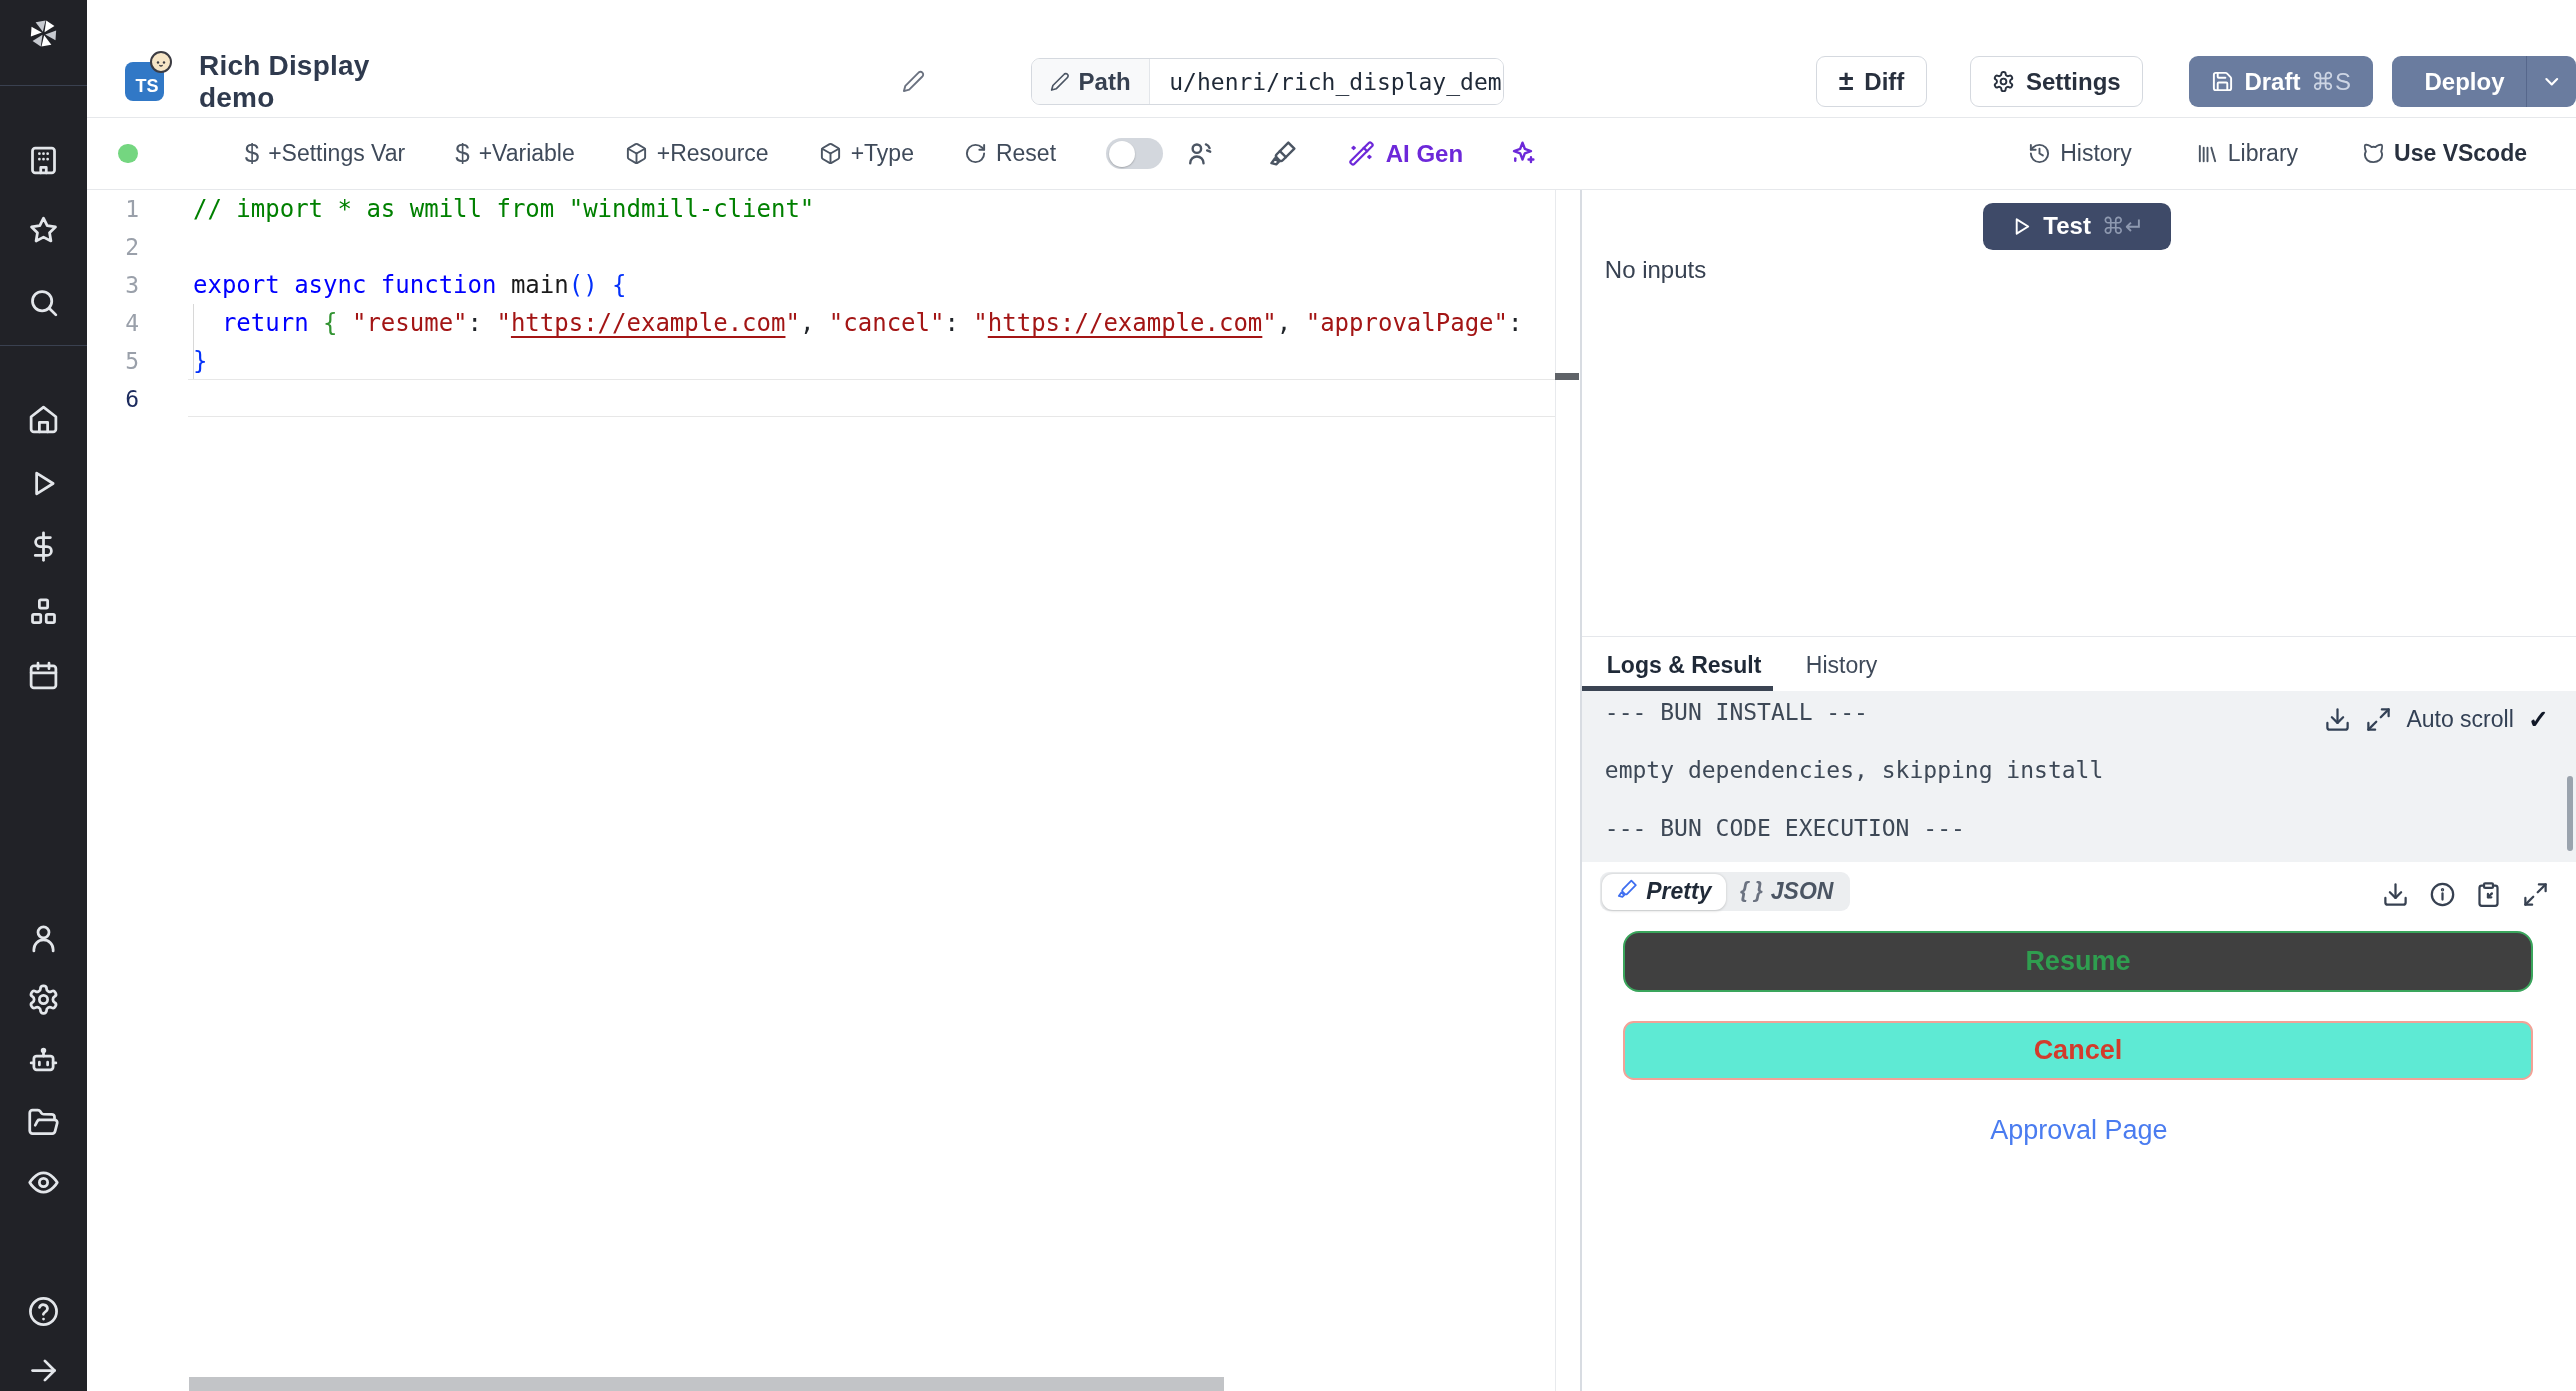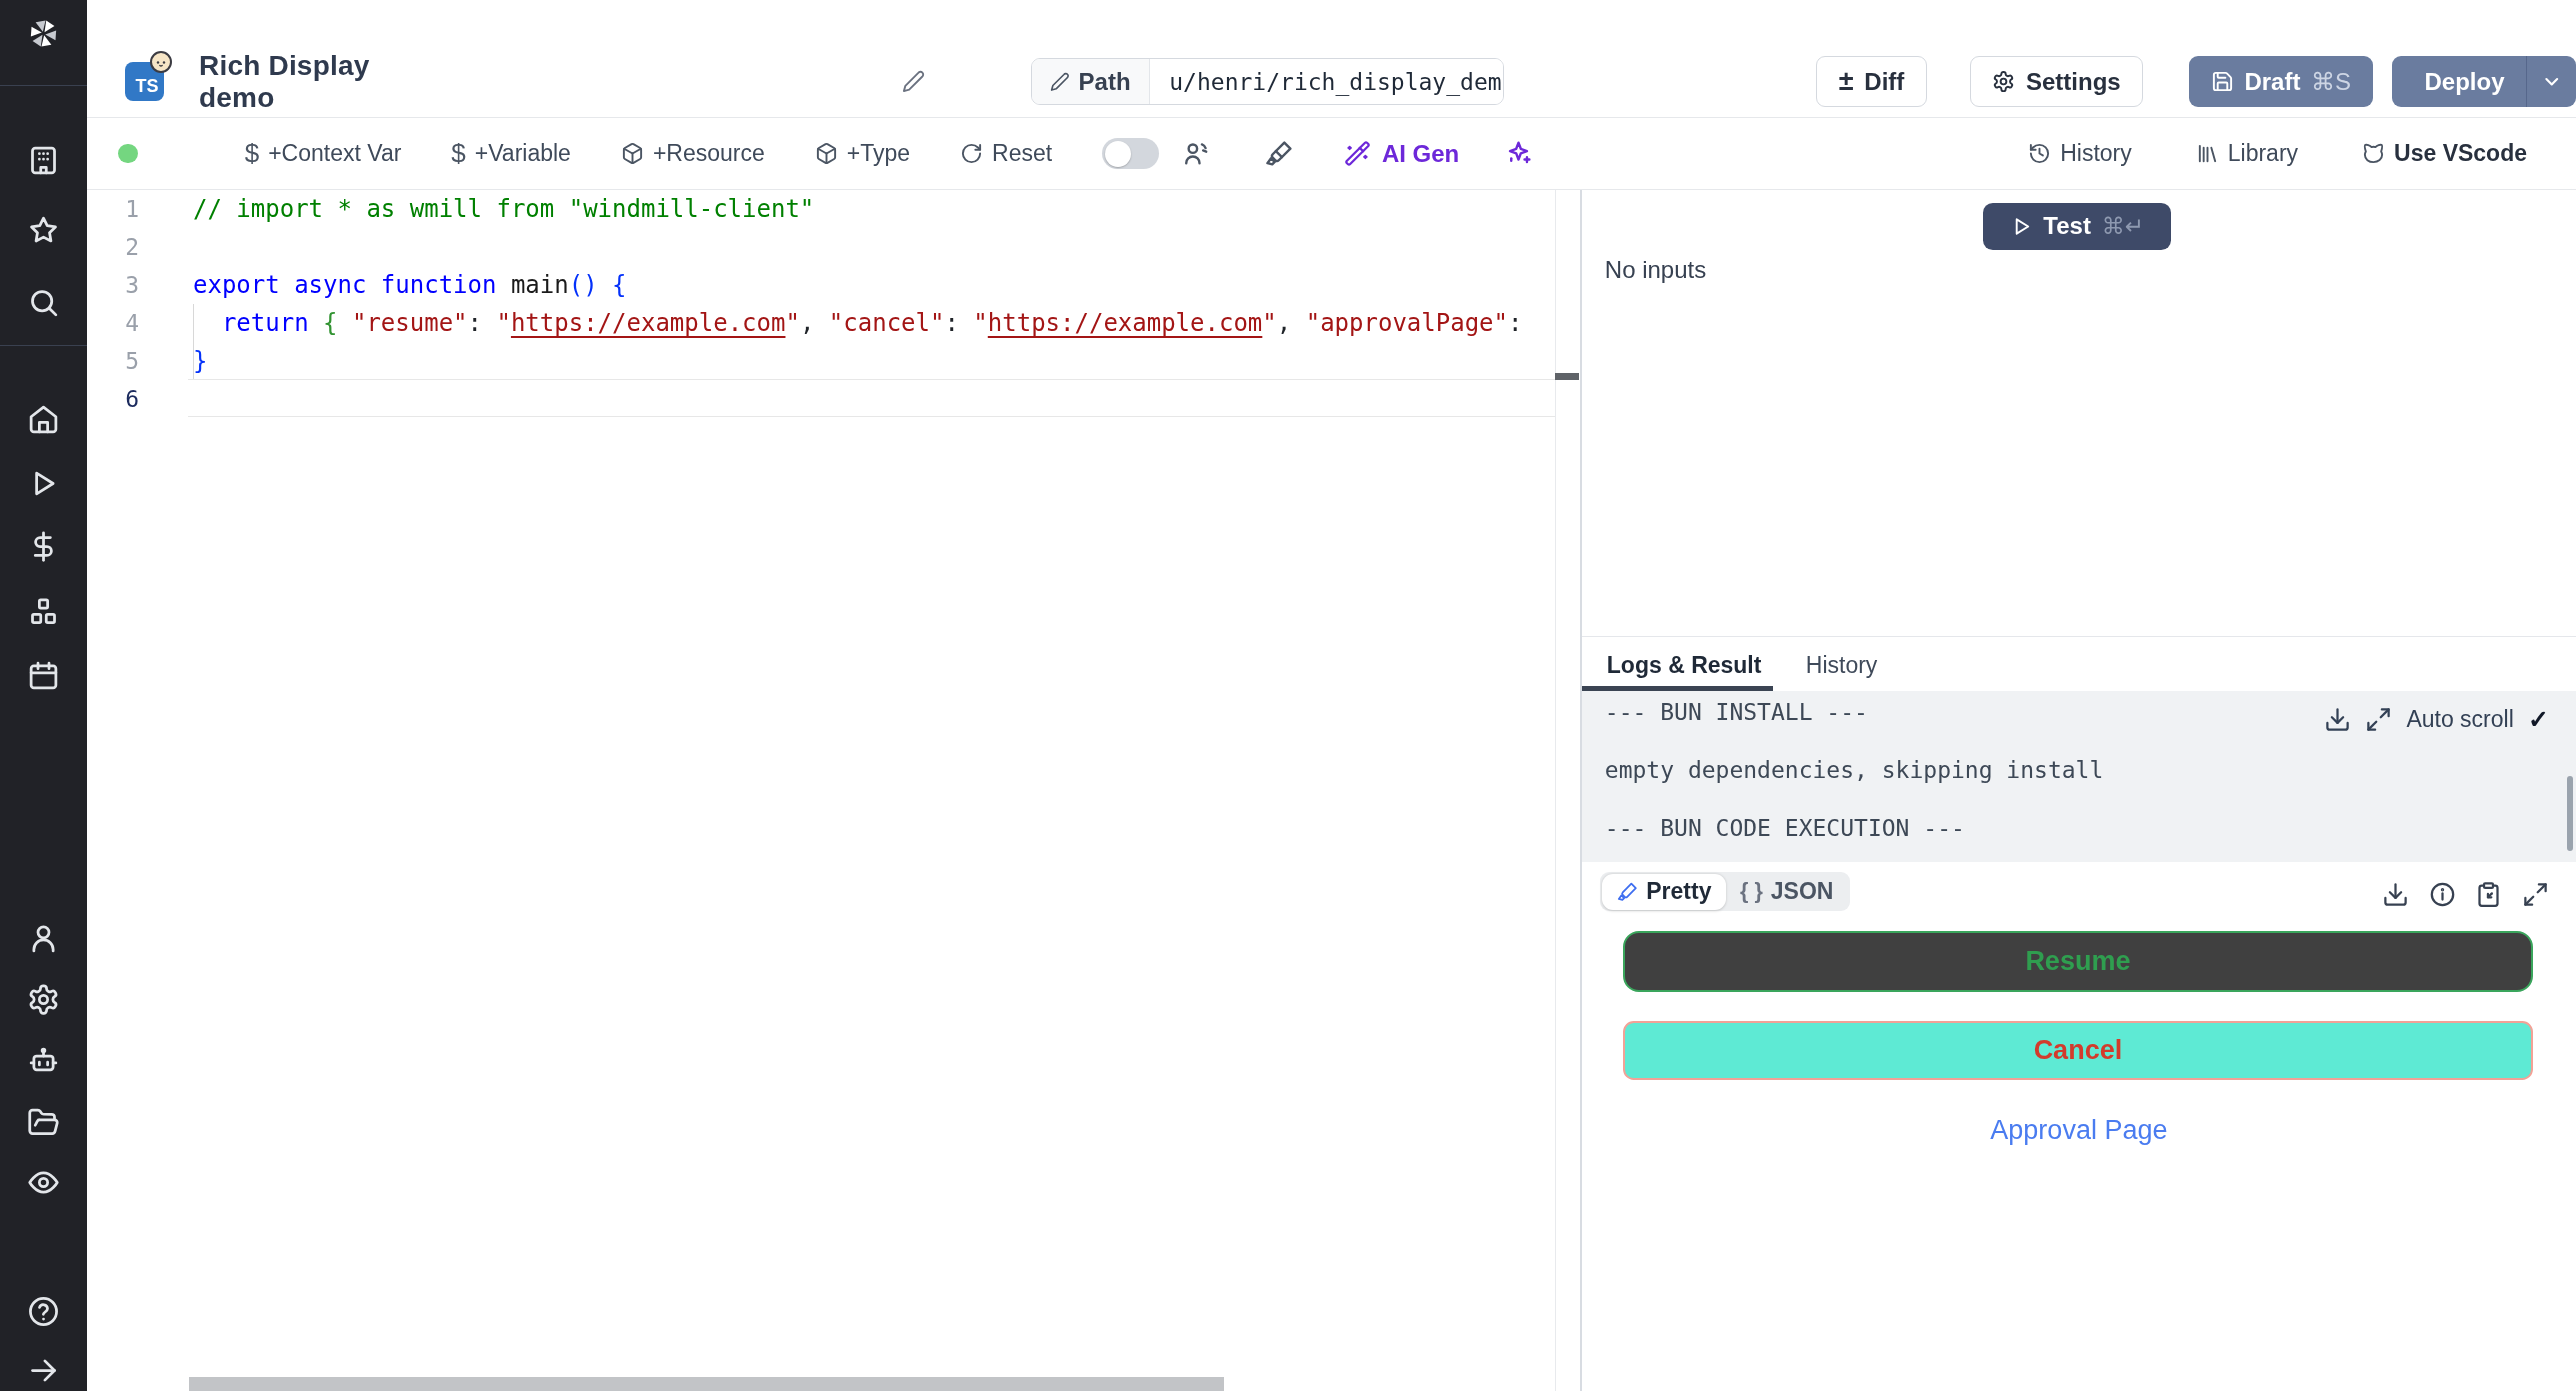--- a/index.html
+++ b/index.html
@@ -103,22 +103,22 @@
           padding:7.2px 0 0 23px; font-family:"DejaVu Sans Mono", monospace; font-size:23px;
           line-height:29px; color:#3d4856; white-space:pre; overflow:hidden; }
   .logs-controls { position:absolute; top:515px; right:27px; display:flex; align-items:center; gap:14.3px;
                    color:#334155; }
   .logs-controls svg { width:27px; height:27px; cursor:pointer; }
   .auto-scroll-label { font-size:23px; }
   .check { font-size:25px; font-weight:700; color:#111827; }
   .logs-thumb { position:absolute; right:2.7px; top:586px; width:6.3px; height:75px; background:#9aa3ad; border-radius:3.6px; }
   .view-toggle { position:absolute; top:682px; left:18px; height:39px; background:#eceef0; border-radius:9px;
                  display:flex; align-items:center; padding:2.7px; }
-  .seg { display:flex; align-items:center; gap:8px; padding:4.5px 14.3px; border-radius:11px; cursor:pointer;
-         font-size:23px; font-weight:600; }
+  .seg { display:flex; align-items:flex-start; gap:8px; padding:4.5px 14.3px; border-radius:11px; cursor:pointer;
+         font-size:23px; font-weight:600;font-style:italic; }
   .seg-active { background:#fff; color:#1f2937; box-shadow:0 0.9px 2.7px rgba(0,0,0,.18); }
   .seg-active svg { width:21.5px; height:21.5px; color:#3e6ef0; }
   .seg-idle { color:#4b5563; }
   .braces { color:#6b7280; font-weight:700; font-size:21.5px; }
   .result-icons { position:absolute; top:691px; right:27px; display:flex; gap:19.7px; color:#374151; }
   .result-icons svg { width:27px; height:27px; cursor:pointer; }
   .resume-btn { position:absolute; top:741px; left:41px; right:43px; height:61px; border:2.2px solid #3aa55c;
                 border-radius:16px; background:#404040; color:#2f9e4f; font-size:27px; font-weight:700;
                 display:flex; align-items:center; justify-content:center; cursor:pointer; }
   .cancel-btn { position:absolute; top:831px; left:41px; right:43px; height:59px; border:2.2px solid #f2a297;
@@ -280,21 +280,21 @@
             </svg>
         </div>
       </div>
     </header>
 
     <div class="toolbar">
       <div class="status-dot"></div>
 
       <div class="tb-btn" style="margin-left:107px">
         <span class="dollar">$</span>
-        <span>+Context Var</span>
+        <span>+Settings Var</span>
       </div>
       <div class="tb-btn" style="margin-left:50px">
         <span class="dollar">$</span>
         <span>+Variable</span>
       </div>
       <div class="tb-btn" style="margin-left:50px">
         <svg viewBox="0 0 24 24" fill="none" stroke="currentColor" stroke-width="2" stroke-linecap="round" stroke-linejoin="round">
           <path d="M21 8a2 2 0 0 0-1-1.73l-7-4a2 2 0 0 0-2 0l-7 4A2 2 0 0 0 3 8v8a2 2 0 0 0 1 1.73l7 4a2 2 0 0 0 2 0l7-4A2 2 0 0 0 21 16Z"></path>
             <path d="m3.3 7 8.7 5 8.7-5"></path>
             <path d="M12 22V12"></path>

